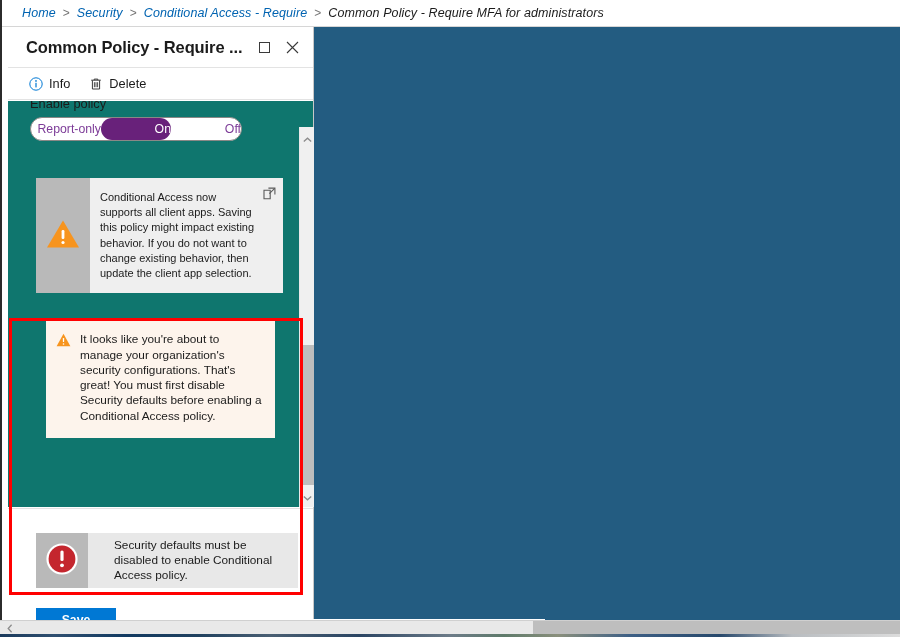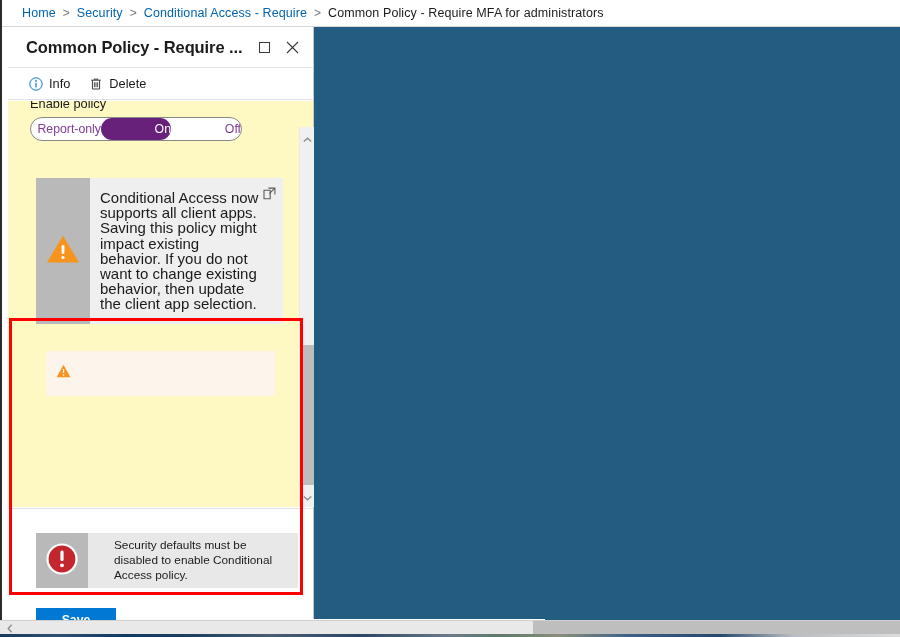--- a/index.html
+++ b/index.html
@@ -35,20 +35,21 @@
     display: flex;
     align-items: center;
     padding-left: 22px;
     box-sizing: border-box;
   }
   .crumb {
     font-size: 12.5px;
     color: #0063b1;
     white-space: nowrap;
     letter-spacing: 0.1px;
+    font-style: italic;
   }
   .crumb.current {
     color: #1b1b1b;
   }
   .crumb-sep {
     font-size: 12px;
     color: #767676;
     margin: 0 7px;
     user-select: none;
   }
@@ -163,21 +164,21 @@
     height: 15px;
   }
 
   
   .content-scroll {
     position: absolute;
     left: 0;
     top: 74px;
     width: 305px;
     height: 406px;
-    background: #fef9c3;
+    background: #0f766e;
     overflow: hidden;
     box-sizing: border-box;
   }
   .content-inner {
     position: absolute;
     left: 0;
     top: -5px;
     width: 291px;
   }
 
@@ -231,21 +232,21 @@
   .info-banner-iconcol {
     width: 54px;
     background: #b9b9b9;
     display: flex;
     align-items: center;
     justify-content: center;
     flex-shrink: 0;
   }
   .info-banner-body {
     padding: 12px 24px 12px 10px;
-    font-size: 15px;
+    font-size: 11px;
     line-height: 15.2px;
     color: #1b1b1b;
   }
   .ext-link-icon {
     position: absolute;
     right: 7px;
     top: 8px;
     width: 13px;
     height: 13px;
     color: #5a5a5a;
@@ -527,20 +528,21 @@
         </div>
 
         <div class="peach-callout">
           <span style="flex-shrink:0;margin-top:1px;">
             <svg width="15" height="14" viewBox="0 0 15 14" fill="none">
               <path d="M7.5 0.8 L14.4 13.2 H0.6 Z" fill="#f7941e"></path>
               <rect x="6.85" y="4.9" width="1.3" height="4.2" rx="0.6" fill="#ffffff"></rect>
               <circle cx="7.5" cy="11" r="0.8" fill="#ffffff"></circle>
             </svg>
           </span>
+          <div class="peach-callout-text">It looks like you're about to manage your organization's security configurations. That's great! You must first disable Security defaults before enabling a Conditional Access policy.</div>
         </div>
 
       </div>
     </div>
 
     <div class="vscrollbar">
       <div class="vscroll-arrow up">
         <svg width="9" height="6" viewBox="0 0 9 6" fill="none">
           <path d="M0.8 4.6 L4.5 1.2 L8.2 4.6" stroke="#8c8c8c" stroke-width="1.3" fill="none"></path>
         </svg>

